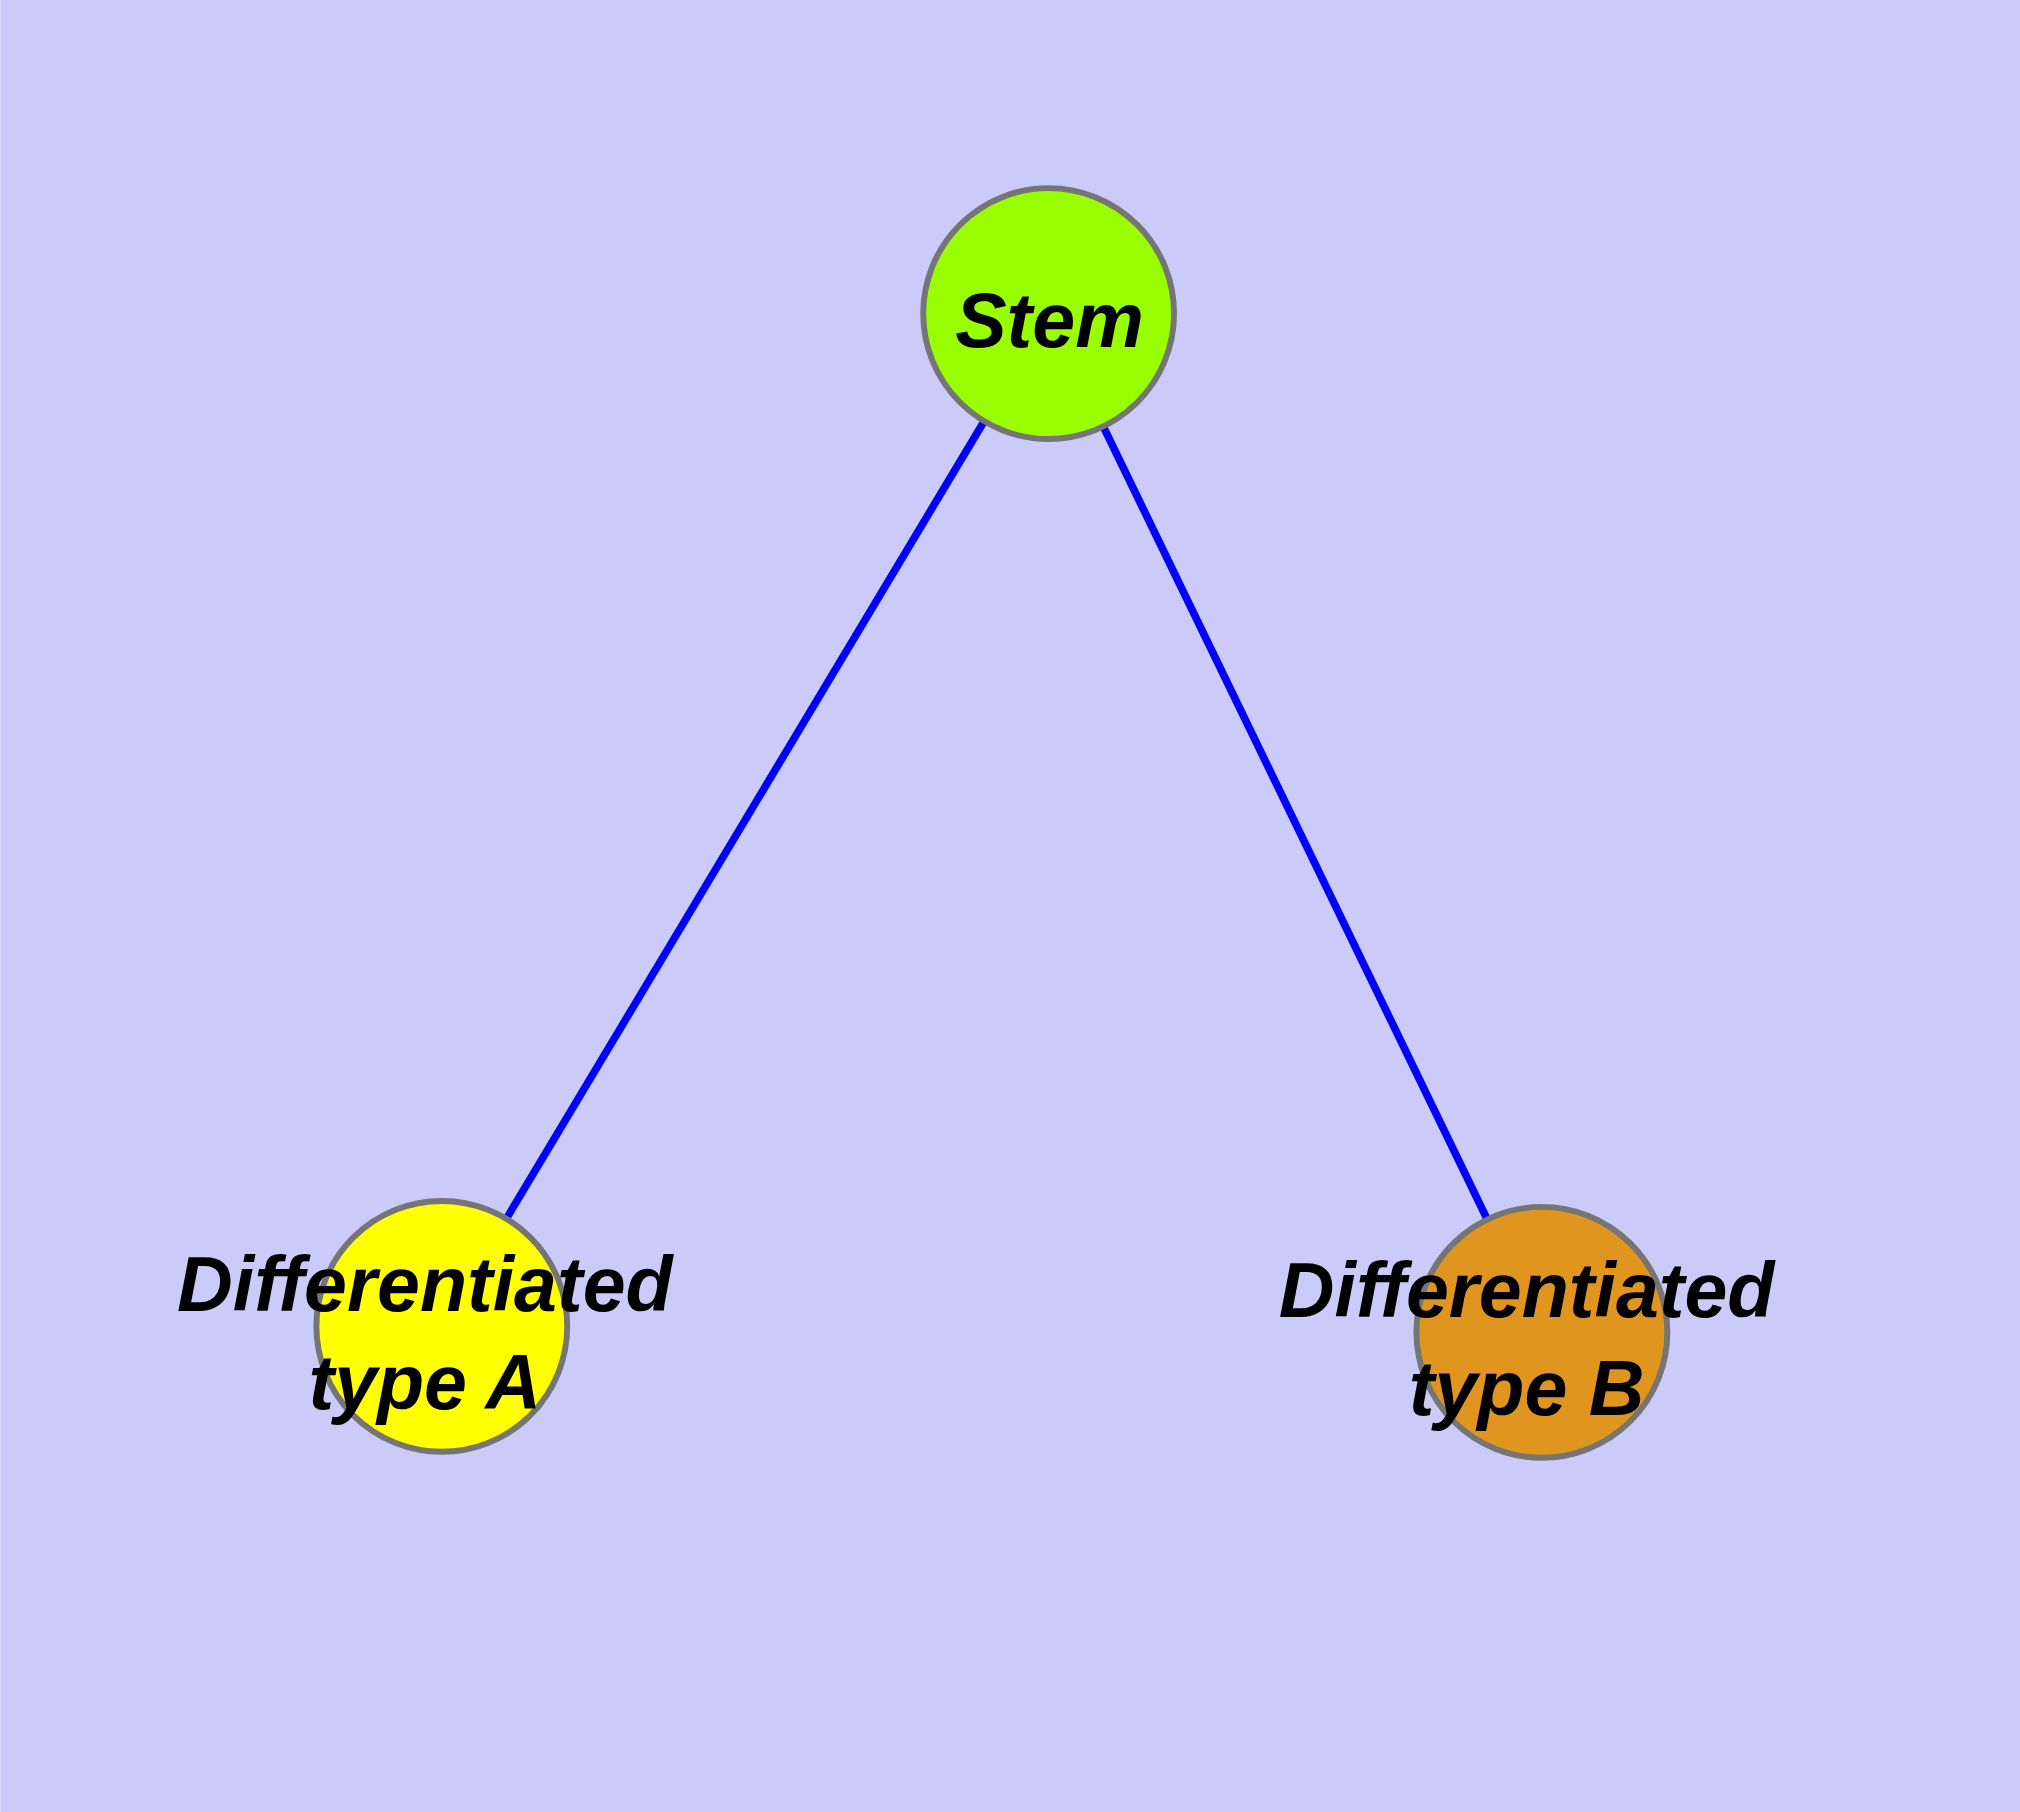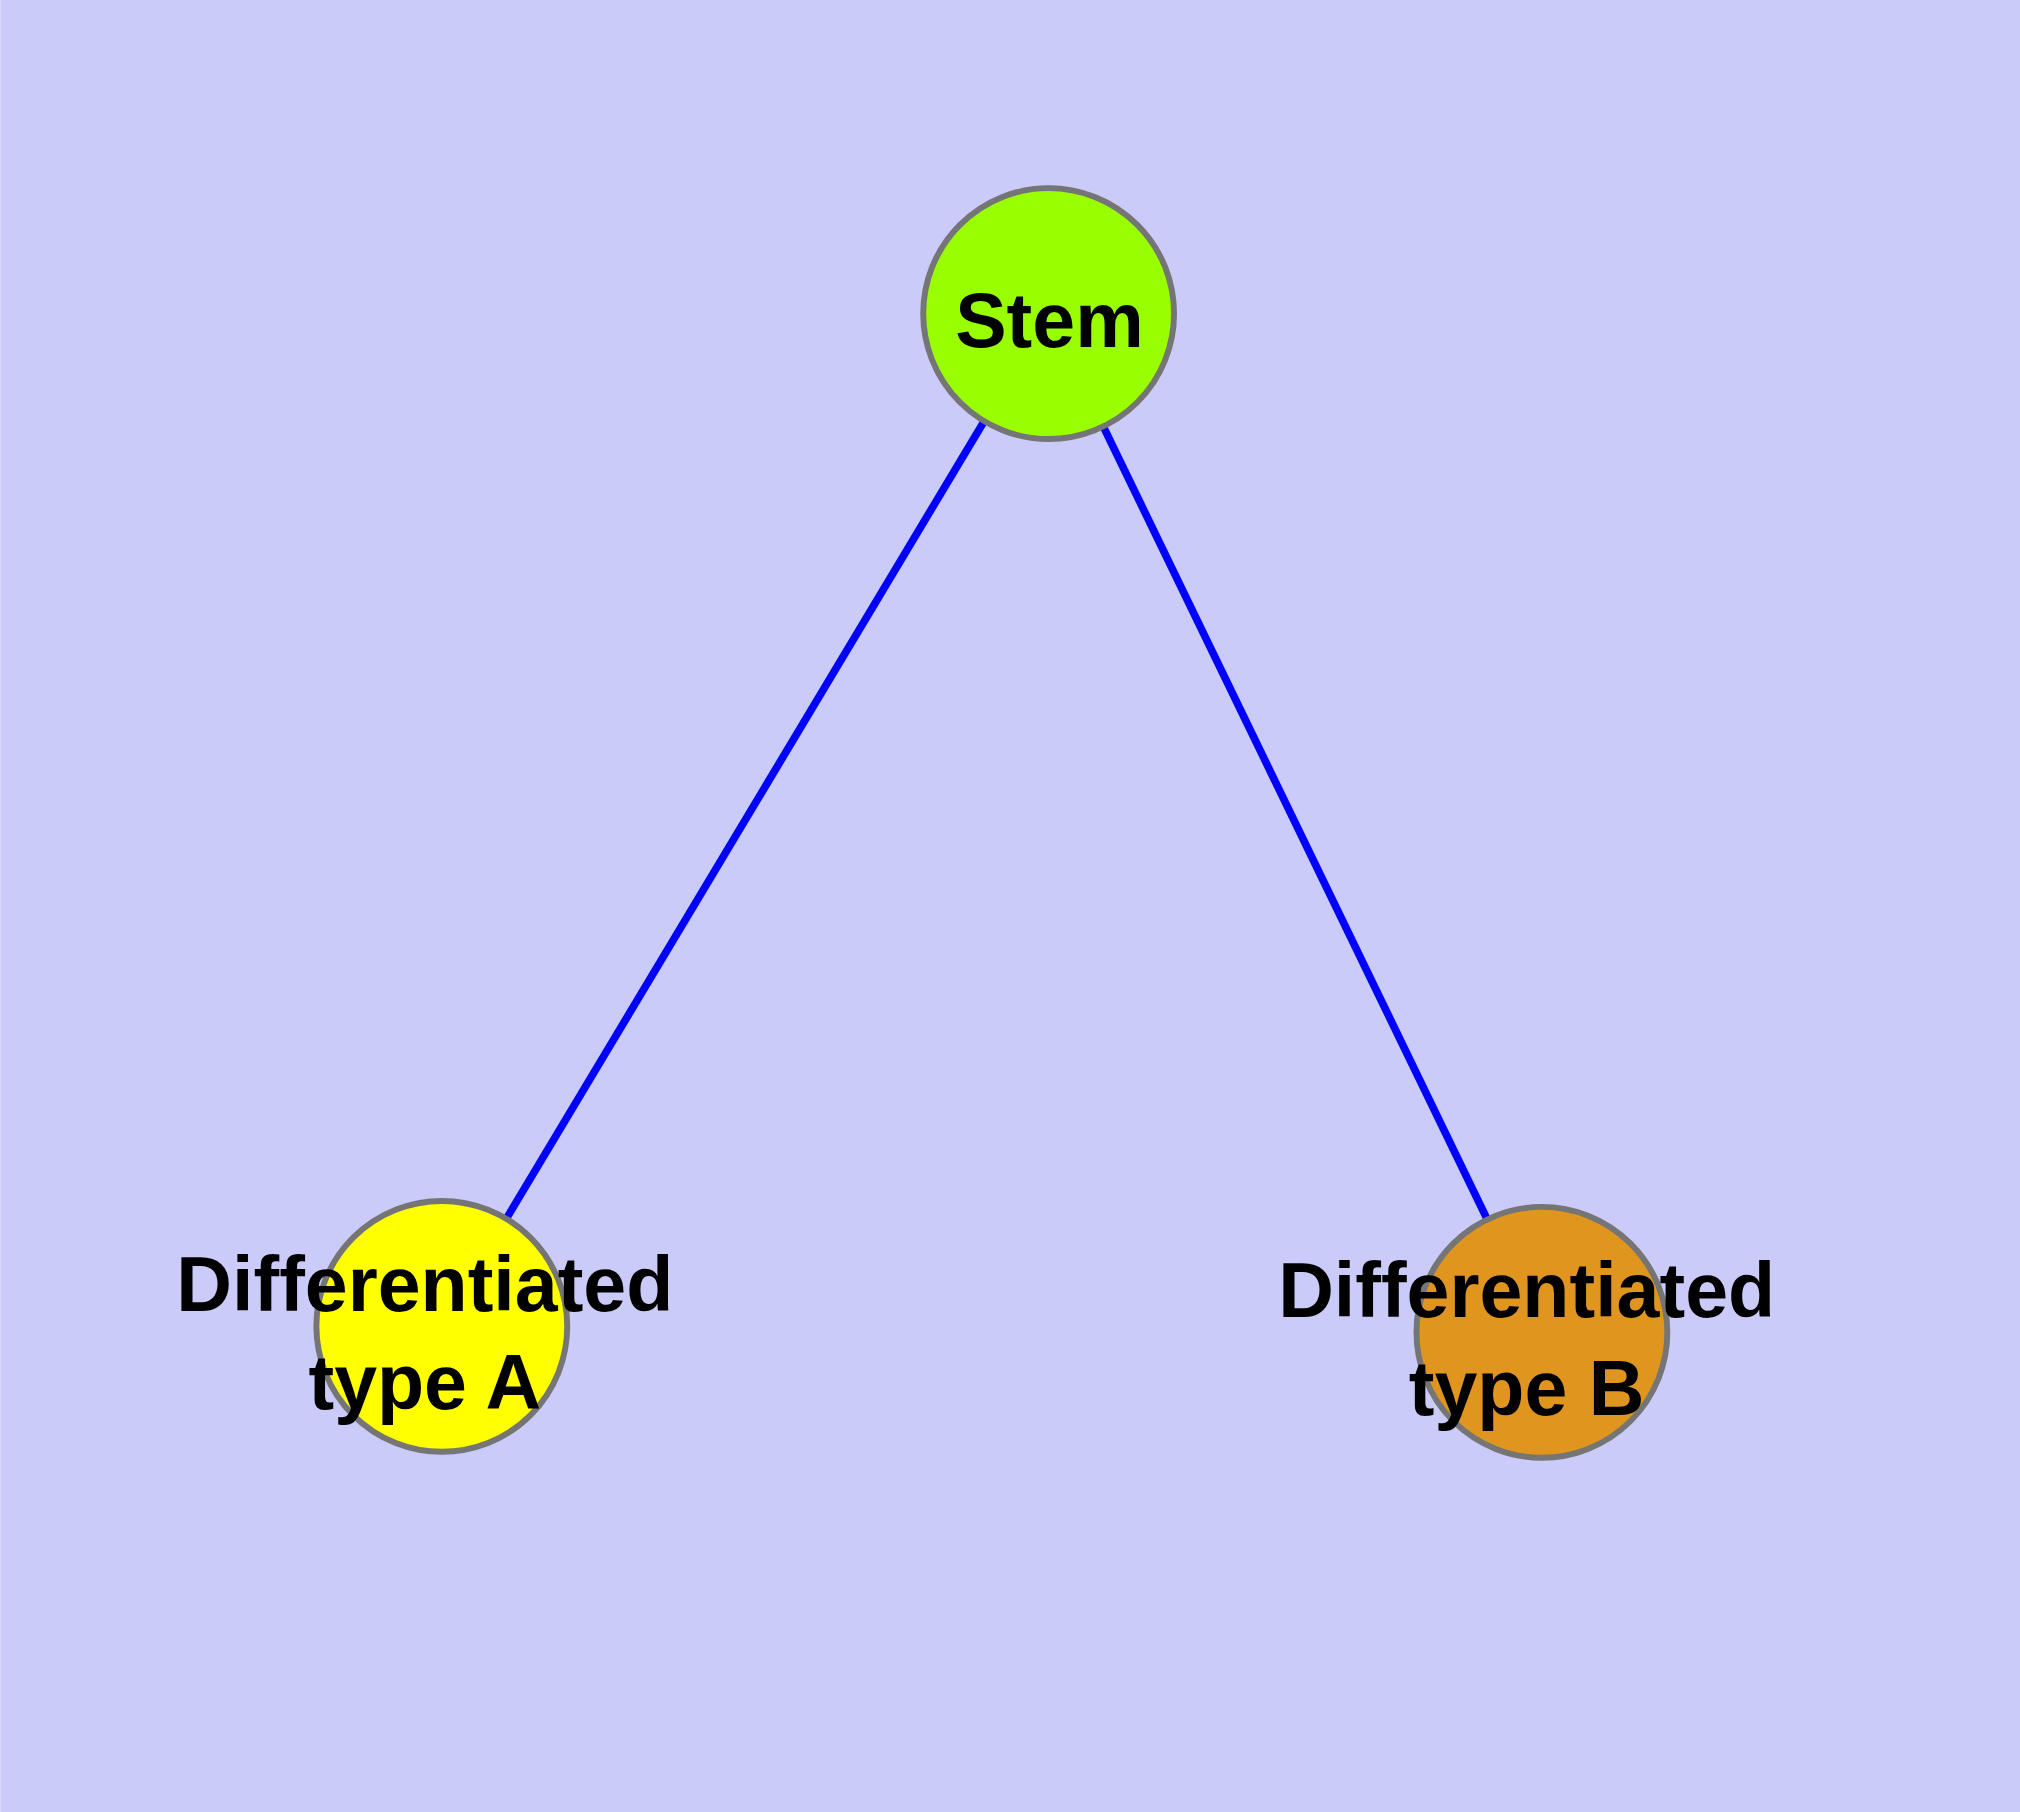--- a/index.html
+++ b/index.html
@@ -2,20 +2,21 @@
 <html style="font-size:13.6px"><head>
 <meta charset="utf-8">
 <style>
   html, body {
     margin: 0;
     padding: 0;
   }
   .canvas-wrap {
     width: 1818px;
     height: 1812px;
+    font-style: italic;
   }
   svg.graph {
     display: block;
     width: 2021px;
     height: 1812px;
   }
   .edge {
     stroke-width: 9;
     fill: none;
   }

